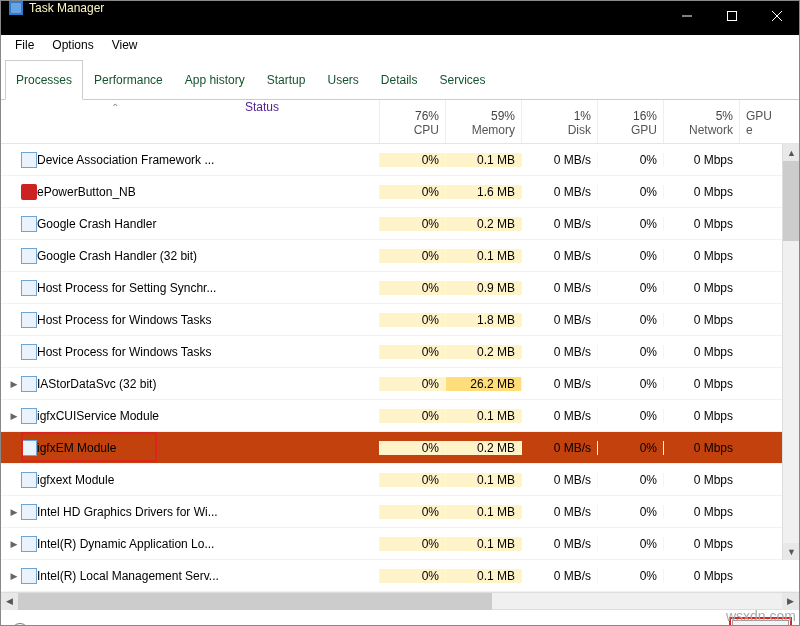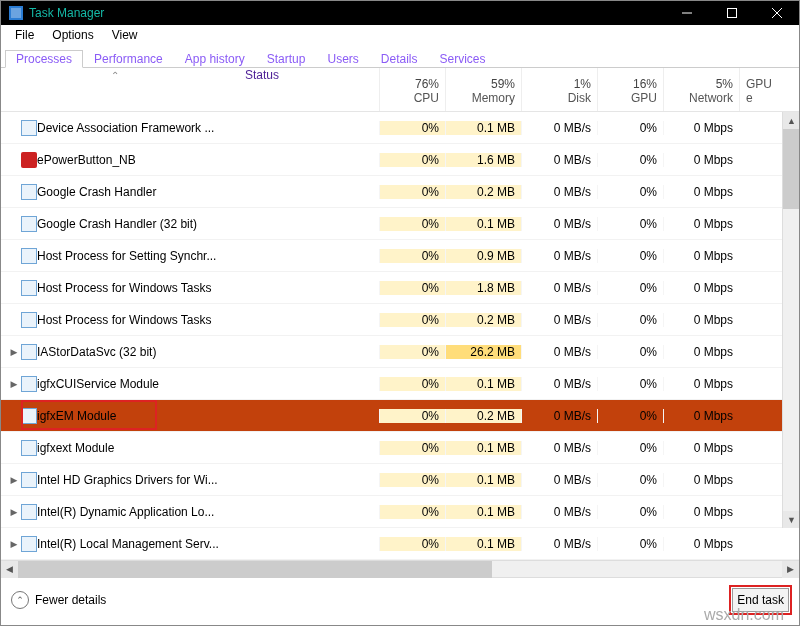--- a/index.html
+++ b/index.html
@@ -1,23 +1,23 @@
 <!DOCTYPE html>
 <html><head>
 <meta charset="utf-8">
 <style>
 * { box-sizing: border-box; margin: 0; padding: 0; font-family: "Segoe UI", Arial, sans-serif; }
 body { width: 800px; height: 626px; background: #fff; font-size: 12px; color: #000; overflow: hidden; border: 1px solid #888; }
-.titlebar { height: 24px; background: #000; color: #14b8a6; display: flex; align-items: center; padding-left: 8px; }
+.titlebar { height: 34px; background: #000; color: #fef9c3; display: flex; align-items: flex-start; padding-left: 8px; }
 .titlebar .title { flex: 1; font-size: 12px; display: flex; align-items: center; gap: 6px; }
 .titlebar .wbtn { width: 45px; height: 30px; display: flex; align-items: center; justify-content: center; color: #fff; }
 .menubar { height: 20px; display: flex; align-items: center; padding: 8px 6px; gap: 2px; border-bottom: 1px solid #fff; }
 .menubar span { padding: 0 8px; font-size: 12px; }
 .tabs { display: flex; border-bottom: 1px solid #ccc; padding-left: 4px; margin-top: 4px; }
-.tab { padding: 1px 10px; font-size: 12px; color: #8b5cf6; border: 1px solid transparent; position: relative; top: 1px; }
+.tab { padding: 12px 10px; font-size: 12px; color: #14532d; border: 1px solid transparent; position: relative; top: 1px; }
 .tab.active { border: 1px solid #ccc; border-bottom: 1px solid #fff; background: #fff; }
 .table-area { position: relative; }
 .header-row { display: flex; height: 44px; border-bottom: 1px solid #e5e5e5; }
 .header-row .col { display: flex; flex-direction: column; justify-content: flex-end; padding: 0 6px 6px 6px; font-size: 12px; }
 .header-row .name-col { flex: 0 0 238px; color: #1a66c2; justify-content: flex-end; position: relative; }
 .header-row .status-col { flex: 0 0 140px; color: #4c1d95; justify-content: flex-start; }
 .header-row .num-col { align-items: flex-end; border-left: 1px solid #eee; }
 .header-row .pct { color: #444; }
 .header-row .lbl { color: #555; }
 .header-row .sort-ind { position: absolute; top: 2px; left: 110px; color: #888; font-size: 10px; }
@@ -45,21 +45,21 @@
 .hscroll .thumb { position: absolute; left: 0; width: 62%; height: 100%; background: #ccc; }
 .vscroll { position: absolute; right: 0; top: 44px; width: 17px; height: 416px; background: #f0f0f0; border-left: 1px solid #ddd; }
 .vscroll .ar { width: 17px; height: 17px; display: flex; align-items: center; justify-content: center; color: #555; font-size: 9px; background: #e8e8e8; }
 .vscroll .track { height: 382px; position: relative; }
 .vscroll .thumb { position: absolute; top: 0; width: 100%; height: 80px; background: #ccc; }
 .footer { height: 44px; display: flex; align-items: center; padding: 0 10px; justify-content: space-between; border-top: 1px solid #ddd; }
 .fewer { display: flex; align-items: center; gap: 6px; font-size: 12px; }
 .fewer .circ { width: 18px; height: 18px; border: 1px solid #777; border-radius: 50%; display: flex; align-items: center; justify-content: center; font-size: 9px; color: #555; }
 .endtask { padding: 4px 4px; border: 1px solid #999; background: #f3f3f3; font-size: 12px; outline: 2px solid #d22; outline-offset: 1px; }
 .sel-outline { position: absolute; border: 2px solid #d22; pointer-events: none; }
-.watermark { position: absolute; right: 16px; bottom: 2px; font-size: 16px; color: #aaa; }
+.watermark { position: absolute; right: 4px; bottom: 2px; font-size: 14px; color: #aaa; }
 </style>
 </head>
 <body>
 
 <div class="titlebar">
   <div class="title">
     <svg width="14" height="14" viewBox="0 0 14 14">
         <rect width="14" height="14" fill="#2b7cd3"></rect>
         <rect x="2" y="2" width="10" height="10" fill="#fff" opacity="0.3"></rect>
       </svg>

